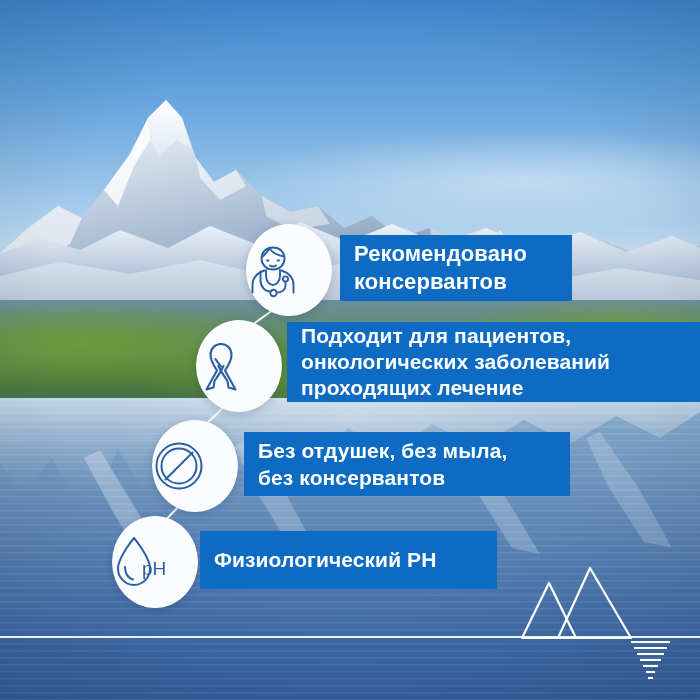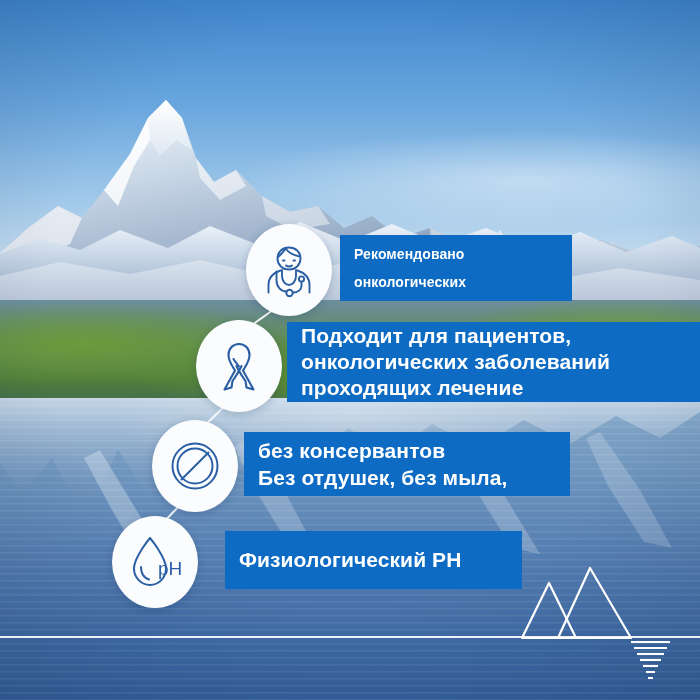--- a/index.html
+++ b/index.html
@@ -52,21 +52,21 @@
   .refl{position:absolute;left:0;opacity:.72;}
   .vignette{
     position:absolute;inset:0;
     background:radial-gradient(ellipse 560px 520px at 50% 45%,rgba(0,0,0,0) 55%,rgba(10,30,60,.18) 100%);
   }
 
   
   .connectors{position:absolute;inset:0;}
   .badge{
     position:absolute;border-radius:50%;
-    background:#fbfcfd;display:flex;align-items:center;justify-content:center;
+    background:#fbfcfd;display:flex;align-items:center;justify-content:flex-start;
     box-shadow:0 2px 9px rgba(12,40,80,.22);
   }
   .badge svg{display:block;}
 
   .chip{
     position:absolute;background:#0d6bc4;color:#fff;
     display:flex;flex-direction:column;justify-content:center;
     font-weight:bold;letter-spacing:.1px;
   }
   .chip .ln{display:block;white-space:nowrap;}
@@ -180,23 +180,23 @@
         <path d="M18.5,28.5 C11,31 6.5,35.5 6.5,43 L6.5,50.5"></path>
         <path d="M35.5,28.5 C43,31 47.5,35.5 47.5,43 L47.5,50.5"></path>
         <path d="M20,28 L20,34 C20,39.5 24,43 27,43 C30,43 34,39.5 34,34 L34,28"></path>
         <path d="M14.5,29.5 L14.5,38 C14.5,45 19,49.5 24.5,49.5"></path>
         <circle cx="27.5" cy="51" r="3.2"></circle>
         <circle cx="39.5" cy="37" r="2.6"></circle>
         <path d="M39.5,39.6 L39.5,44 C39.5,48 35.5,50.5 31,50.5"></path>
       </g>
     </svg>
   </div>
-  <div class="chip" style="left:340px;top:235px;width:232px;height:66px;padding:0 14px;font-size:14px;line-height:28px;">
+  <div class="chip" style="left:340px;top:235px;width:232px;height:66px;padding:0 14px;font-size:22px;line-height:28px;">
     <span class="ln">Рекомендовано</span>
-    <span class="ln">онкологических</span>
+    <span class="ln">консервантов</span>
   </div>
 
   <div class="badge" style="left:196px;top:320px;width:86px;height:92px;">
     <svg width="50" height="56" viewBox="0 0 50 56">
       <g fill="none" stroke="#2a5fa5" stroke-width="2.1" stroke-linecap="round" stroke-linejoin="round">
         <path d="M25,6 C18.5,6 14.5,11 14.5,17 C14.5,23 18,27.5 21,32.5 L10.5,51.5 L17.5,49.5 L18.5,43 C22,38 25,33.5 27.5,28"></path>
         <path d="M25,6 C31.5,6 35.5,11 35.5,17 C35.5,23 32,27.5 29,32.5 L39.5,51.5 L32.5,49.5 L31.5,43 C28,38 25,33.5 22.5,28"></path>
         <path d="M19.5,21 C21.5,24.5 24,27 25,28.5"></path>
       </g>
     </svg>
@@ -210,34 +210,34 @@
   <div class="badge" style="left:152px;top:420px;width:86px;height:92px;">
     <svg width="54" height="54" viewBox="0 0 54 54">
       <g fill="none" stroke="#2a5fa5" stroke-width="2" stroke-linecap="round">
         <circle cx="27" cy="27" r="22.5"></circle>
         <circle cx="27" cy="27" r="17.5"></circle>
         <line x1="13.5" y1="40.5" x2="40.5" y2="13.5"></line>
       </g>
     </svg>
   </div>
   <div class="chip" style="left:244px;top:432px;width:326px;height:64px;padding:0 14px;font-size:21px;line-height:27px;">
+    <span class="ln">Без отдушек, без мыла,</span>
     <span class="ln">без консервантов</span>
-    <span class="ln">Без отдушек, без мыла,</span>
   </div>
 
   <div class="badge" style="left:112px;top:516px;width:86px;height:92px;">
     <svg width="54" height="58" viewBox="0 0 54 58">
       <g fill="none" stroke="#2a5fa5" stroke-width="2" stroke-linecap="round" stroke-linejoin="round">
         <path d="M22,5 C22,5 6,24 6,35.5 C6,44.6 13.2,52 22,52 C30.8,52 38,44.6 38,35.5 C38,24 22,5 22,5 Z"></path>
         <path d="M13,34 C13,40.5 16.5,45 21,46.5"></path>
       </g>
       <text x="30" y="42" font-family="Liberation Sans, sans-serif" font-size="19" fill="#2a5fa5">pH</text>
     </svg>
   </div>
-  <div class="chip" style="left:225px;top:531px;width:297px;height:58px;padding:12px 14px;font-size:21px;line-height:26px;">
+  <div class="chip" style="left:200px;top:531px;width:297px;height:58px;padding:12px 14px;font-size:21px;line-height:26px;">
     <span class="ln">Физиологический PH</span>
   </div>
 
   <div class="waterline"></div>
   <svg class="brand" style="left:500px;top:560px;" width="200" height="140" viewBox="0 0 200 140">
     <g fill="none" stroke="#ffffff" stroke-width="2.2" stroke-linejoin="round">
       <path d="M22,78 L49,23 L76,78 Z"></path>
       <path d="M58,78 L90,8 L131,78 Z"></path>
     </g>
     <g stroke="#ffffff" stroke-width="2.1" stroke-linecap="butt">

